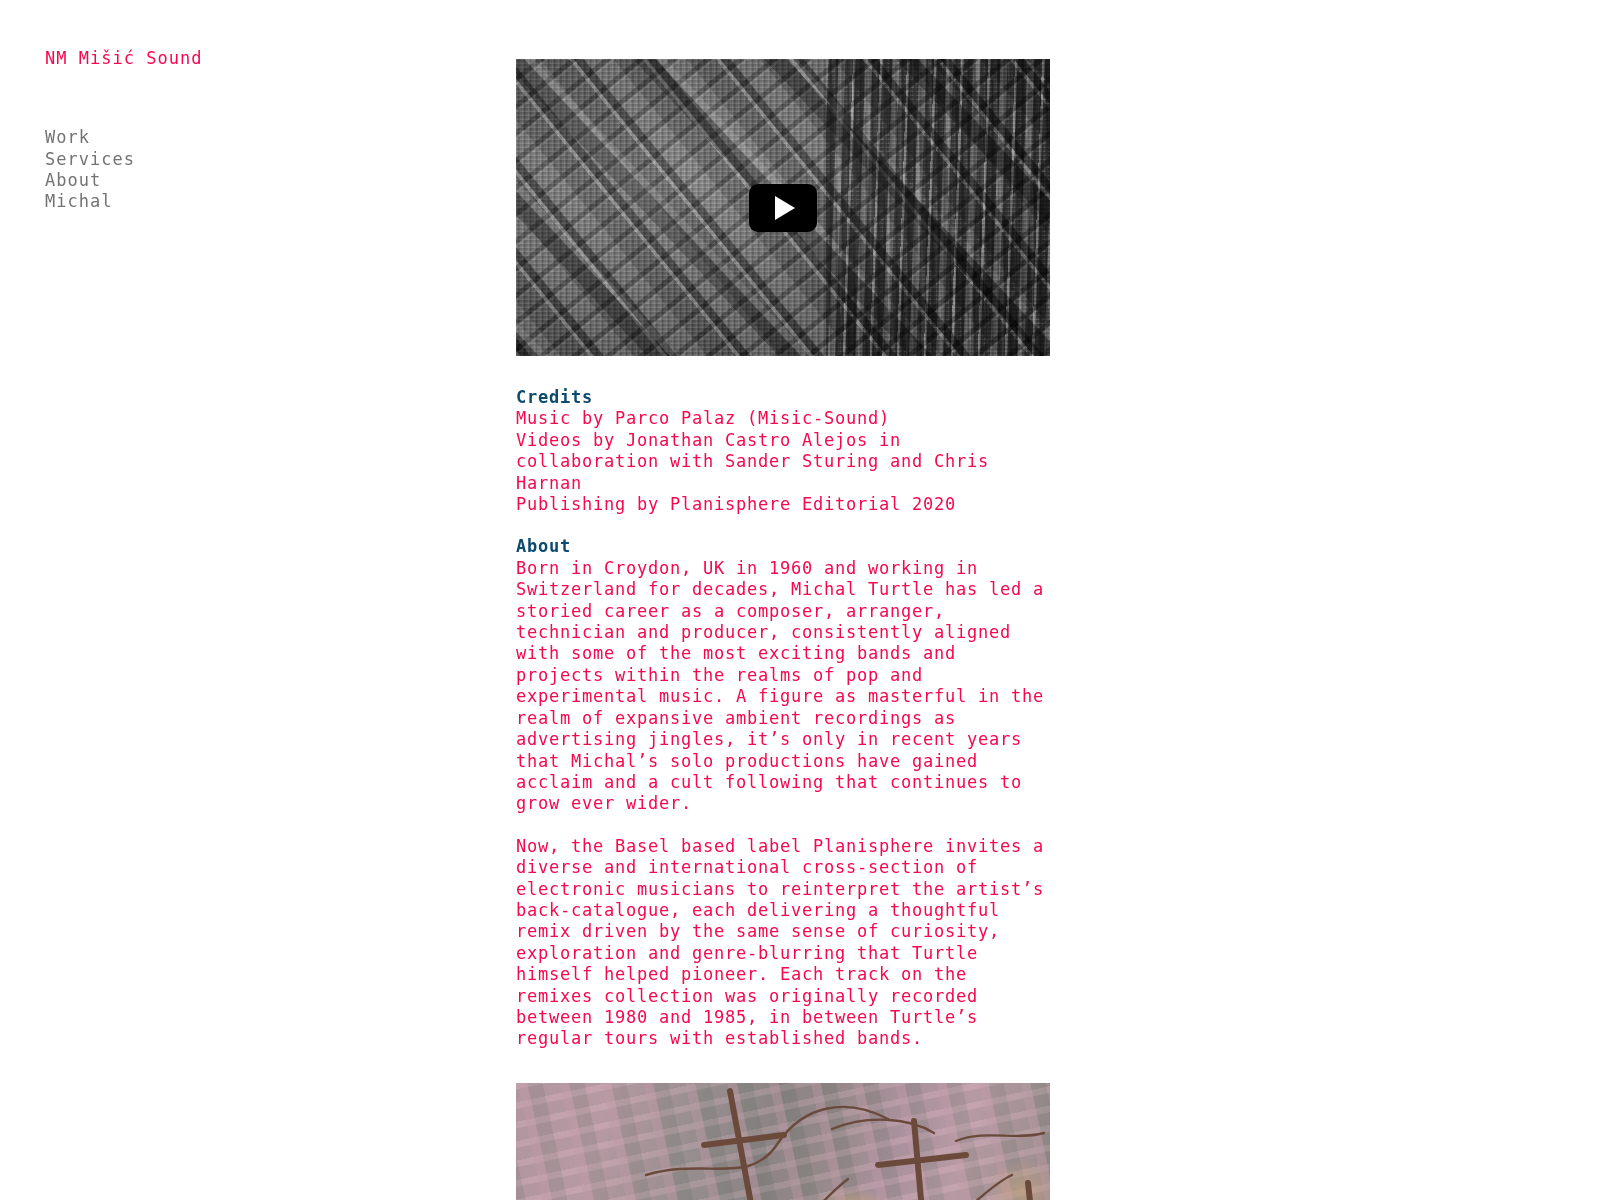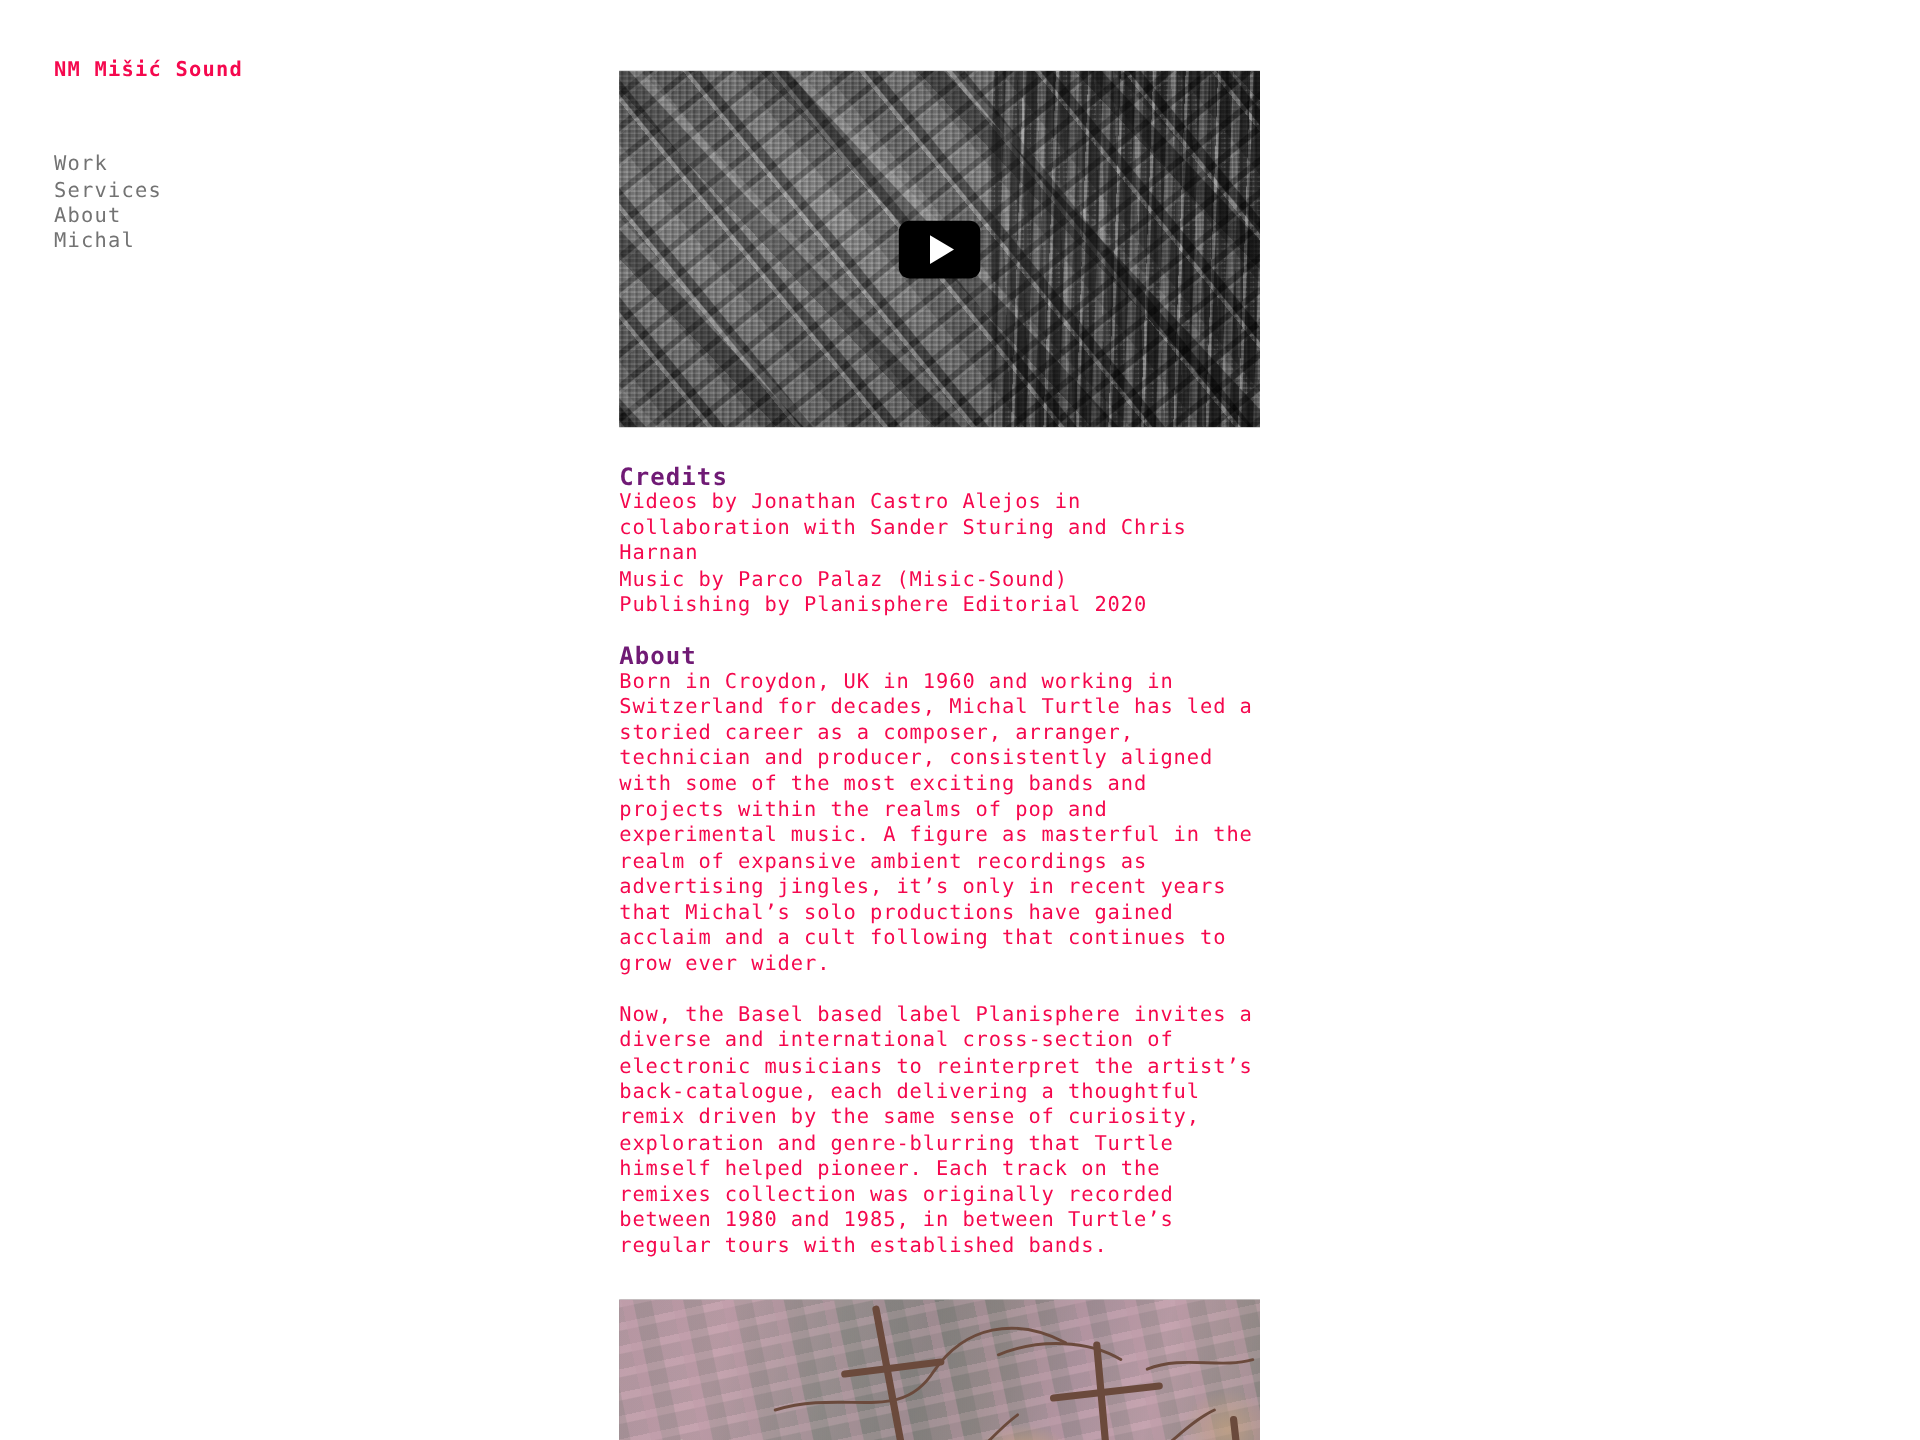--- a/index.html
+++ b/index.html
@@ -26,21 +26,21 @@
 
   
   .sidebar {
     position: absolute;
     left: 45px;
     top: 47px;
     width: 400px;
   }
   .brand {
     font-size: 17px;
-    font-weight: 700;
+    font-weight: 400;
     letter-spacing: 0.06em;
     line-height: 1.3;
     color: #f5084e;
     white-space: nowrap;
   }
   .nav {
     margin-top: 58px;
   }
   .nav-item {
     display: block;
@@ -175,25 +175,25 @@
     border-left: 20px solid #ffffff;
     margin-left: 4px;
   }
 
   
   .text-col {
     margin-top: 31px;
     width: 534px;
   }
   .section-heading {
-    font-size: 20px;
+    font-size: 17px;
     font-weight: 700;
     letter-spacing: 0.045em;
     line-height: 21.4px;
-    color: #701a75;
+    color: #0c4a6e;
     margin: 0;
   }
   .body-line,
   .body-para {
     font-size: 17px;
     font-weight: 500;
     letter-spacing: 0.045em;
     line-height: 21.4px;
     color: #f5084e;
     margin: 0;
@@ -280,22 +280,22 @@
       <div class="video-vignette"></div>
       <div class="play-button" title="Play">
         <div class="play-triangle"></div>
       </div>
     </div>
 
     <div class="text-col">
 
       <div>
         <div class="section-heading">Credits</div>
+        <p class="body-para">Music by Parco Palaz (Misic-Sound)</p>
         <p class="body-para">Videos by Jonathan Castro Alejos in collaboration with Sander Sturing and Chris Harnan</p>
-        <p class="body-para">Music by Parco Palaz (Misic-Sound)</p>
         <p class="body-para">Publishing by Planisphere Editorial 2020</p>
       </div>
 
       <div class="section-about">
         <div class="section-heading">About</div>
         <p class="body-para">Born in Croydon, UK in 1960 and working in Switzerland for decades, Michal Turtle has led a storied career as a composer, arranger, technician and producer, consistently aligned with some of the most exciting bands and projects within the realms of pop and experimental music. A figure as masterful in the realm of expansive ambient recordings as advertising jingles, it’s only in recent years that Michal’s solo productions have gained acclaim and a cult following that continues to grow ever wider.</p>
         <div class="block-gap"></div>
         <p class="body-para">Now, the Basel based label Planisphere invites a diverse and international cross-section of electronic musicians to reinterpret the artist’s back-catalogue, each delivering a thoughtful remix driven by the same sense of curiosity, exploration and genre-blurring that Turtle himself helped pioneer. Each track on the remixes collection was originally recorded between 1980 and 1985, in between Turtle’s regular tours with established bands.</p>
       </div>
 

